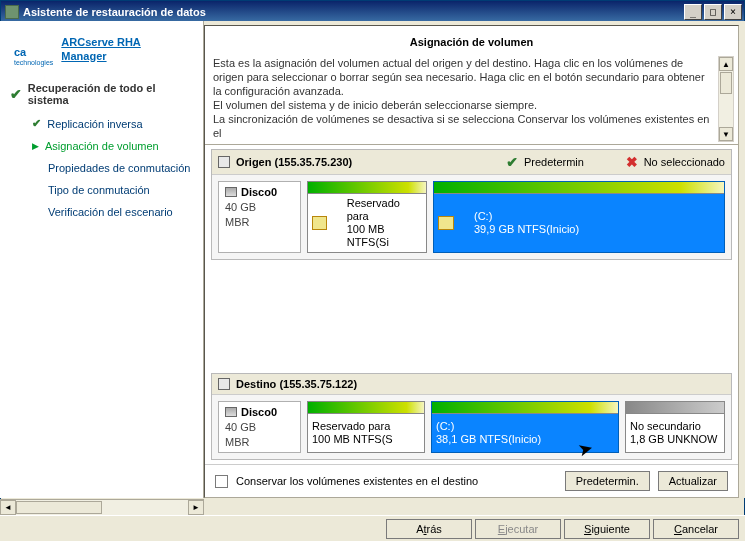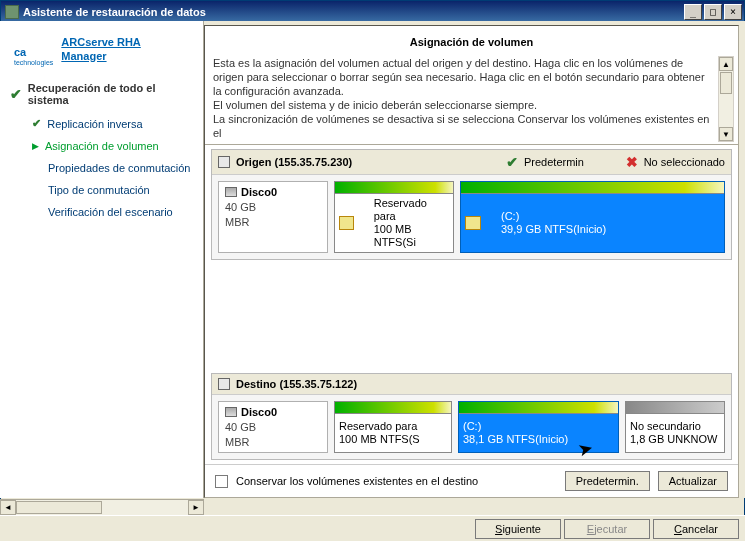--- a/index.html
+++ b/index.html
@@ -38,21 +38,21 @@
 
 .vol-area { flex:1; border-top:1px solid #aca899; padding:4px 6px; overflow:hidden; display:flex; flex-direction:column; gap:2px;}
 .group-box { border:1px solid #b9b9b9; background:#f5f5f5; }
 .group-head { background:#ece9d8; border-bottom:1px solid #ccc; padding:4px 6px; display:flex; align-items:center; gap:6px;}
 .group-head .gicon { width:12px; height:12px; border:1px solid #666; background:#e8e8e8;}
 .group-head .glabel { font-weight:bold; }
 .legend { display:flex; align-items:center; gap:6px; margin-left:auto;}
 .legend .sel-ico { color:#2e7d32; font-weight:bold; font-size:14px;}
 .legend .nosel-ico { color:#d32f2f; font-weight:bold; font-size:14px;}
 .disk-row { display:flex; padding:6px; gap:6px; align-items:stretch; }
-.disk-info { width:110px; border:1px solid #b0b0b0; background:#fff; padding:4px 6px; }
+.disk-info { width:83px; border:1px solid #b0b0b0; background:#fff; padding:4px 6px; }
 .disk-info .dname { display:flex; align-items:center; gap:4px;}
 .disk-info .dname .dico { width:12px; height:10px; background:linear-gradient(#aaa,#ddd); border:1px solid #666;}
 .disk-info .dname .dtxt { font-weight:bold;}
 .disk-info .sz { color:#444; margin-top:3px;}
 .vol-box { border:1px solid #888; background:#fff; display:flex; flex-direction:column; min-width:100px;}
 .vol-box.sel { background:#0a84ff; color:#fff; border-color:#005fb8; }
 .vol-box.sel .vol-text { color:#fff;}
 .vol-bar { height:12px; background:linear-gradient(to right, #00b000 0%, #cde000 85%, #f5f5c0 100%); border-bottom:1px solid #888;}
 .vol-bar.gray { background:linear-gradient(to right, #888, #ccc);}
 .vol-body { flex:1; display:flex; align-items:center; gap:20px; padding:3px 4px;}
@@ -230,18 +230,19 @@
 
 <div class="h-scroll">
   <div class="arrow">◄</div>
   <div class="track">
       <div class="thumb"></div>
     </div>
   <div class="arrow">►</div>
 </div>
 
 <div class="wiz-buttons">
+  <span class="btn"><span>A</span><span class="ul">t</span><span>rás</span></span>
+  <span class="btn disabled"><span></span><span class="ul">E</span><span>jecutar</span></span>
   <span class="btn"><span></span><span class="ul">S</span><span>iguiente</span></span>
-  <span class="btn disabled"><span></span><span class="ul">E</span><span>jecutar</span></span>
   <span class="btn"><span></span><span class="ul">C</span><span>ancelar</span></span>
 </div>
 
 <div class="cursor-arrow">➤</div>
 
 </body></html>

